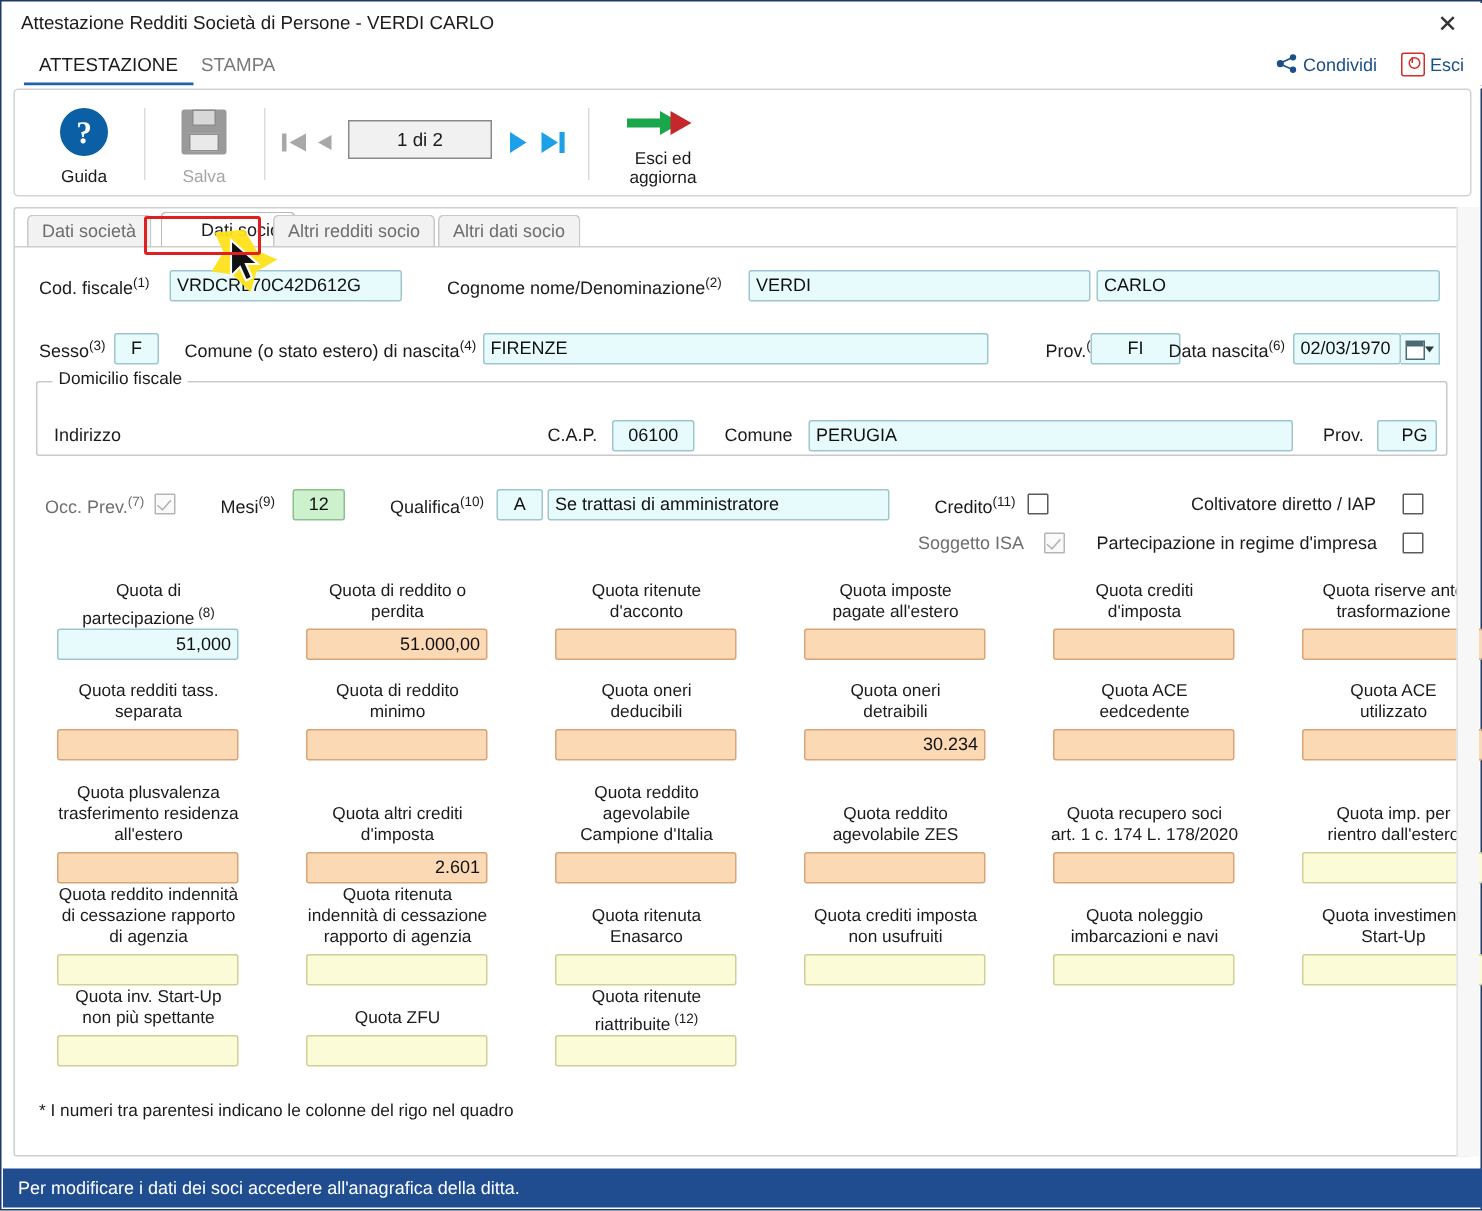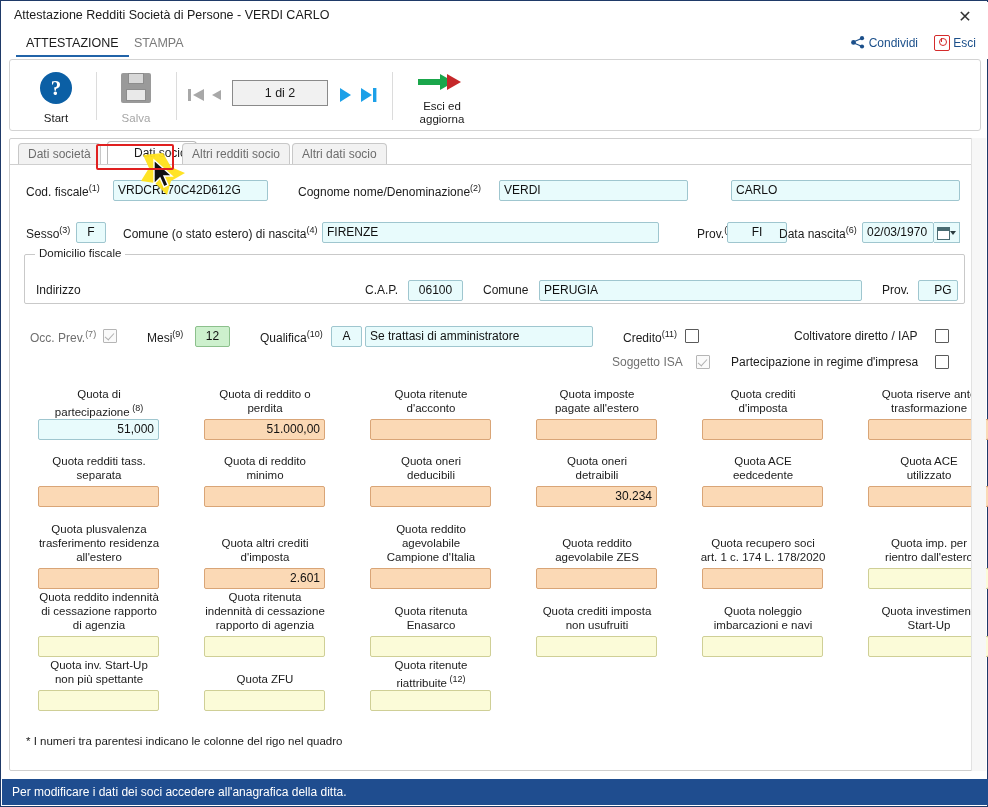--- a/index.html
+++ b/index.html
@@ -208,21 +208,21 @@
       <span class="pwr-ico"></span>
       <span>Esci</span>
     </div>
   </div>
   <div class="hdrline"></div>
 
   <div class="toolbar">
 
     <div class="tb-btn" style="left:14px;">
       <div class="help-ico">?</div>
-      <div class="lbl">Start</div>
+      <div class="lbl">Guida</div>
     </div>
 
     <div class="tb-sep" style="left:86px;"></div>
 
     <div class="tb-btn disabled" style="left:94px;">
       <div class="save-ico"></div>
       <div class="lbl">Salva</div>
     </div>
 
     <div class="tb-sep" style="left:166px;"></div>
@@ -281,21 +281,21 @@
     </div>
 
     <div class="lab" style="left:16px;top:44px;">
       <span>Cod. fiscale</span><span class="sup">(1)</span>
     </div>
     <div class="fld" style="left:103px;top:41px;width:155px;">VRDCRL70C42D612G</div>
 
     <div class="lab" style="left:288px;top:44px;">
       <span>Cognome nome/Denominazione</span><span class="sup">(2)</span>
     </div>
-    <div class="fld" style="left:489px;top:41px;width:189px;">VERDI</div>
+    <div class="fld" style="left:489px;top:41px;width:228px;">VERDI</div>
     <div class="fld" style="left:721px;top:41px;width:229px;">CARLO</div>
 
     <div class="lab" style="left:16px;top:86px;">
       <span>Sesso</span><span class="sup">(3)</span>
     </div>
     <div class="fld ctr" style="left:66px;top:83px;width:30px;">F</div>
 
     <div class="lab" style="left:113px;top:86px;">
       <span>Comune (o stato estero) di nascita</span><span class="sup">(4)</span>
     </div>

